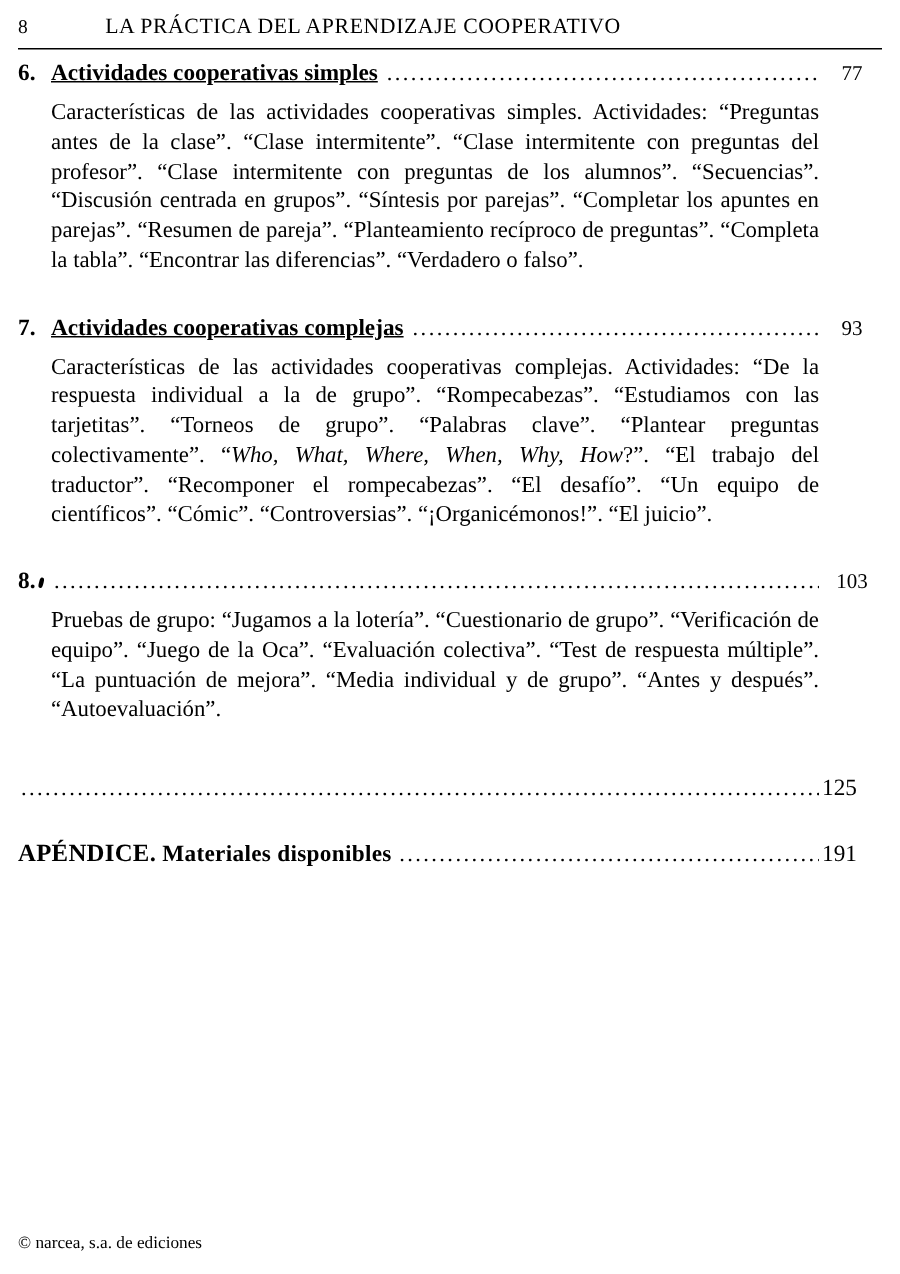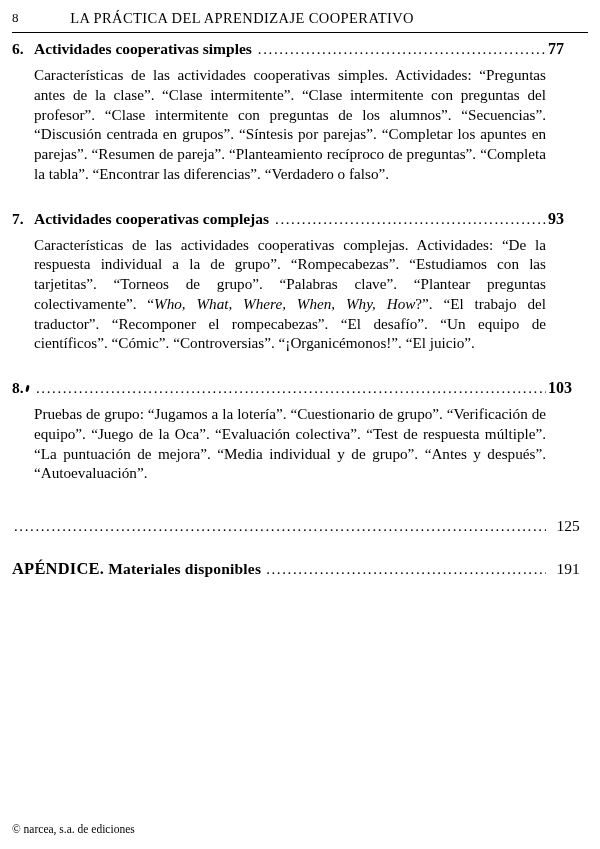--- a/index.html
+++ b/index.html
@@ -76,36 +76,37 @@
     white-space: nowrap;
   }
   .entry-head .num {
     width: 22px;
     flex: 0 0 22px;
     text-align: left;
   }
   .entry-head .label {
     flex: 0 0 auto;
     padding-right: 4px;
+    text-decoration: underline;
   }
   .entry-head .leader {
     flex: 1 1 auto;
     overflow: hidden;
     white-space: nowrap;
     font-weight: normal;
     letter-spacing: 1.6px;
     font-size: 15px;
     margin: 0 2px;
     color: #000;
   }
   .entry-head .pageno {
     flex: 0 0 40px;
-    text-align: left;
-    font-weight: bold;
-    font-size: 16px;
+    text-align: center;
+    font-weight: normal;
+    font-size: 14px;
   }
 
   .entry-body {
     margin-left: 22px;
     margin-top: 7px;
     font-size: 15.2px;
     line-height: 1.30;
     text-align: justify;
     text-justify: inter-word;
     hyphens: manual;
@@ -130,21 +131,21 @@
     flex: 1 1 auto;
     overflow: hidden;
     white-space: nowrap;
     font-weight: normal;
     letter-spacing: 1.6px;
     font-size: 15px;
     margin: 0 2px;
   }
   .back-entry .pageno {
     flex: 0 0 40px;
-    text-align: center;
+    text-align: left;
     font-weight: normal;
     font-size: 15.5px;
   }
 
   
   .ink-mark {
     position: absolute;
     left: 14px;
     top: 6px;
     width: 3px;

